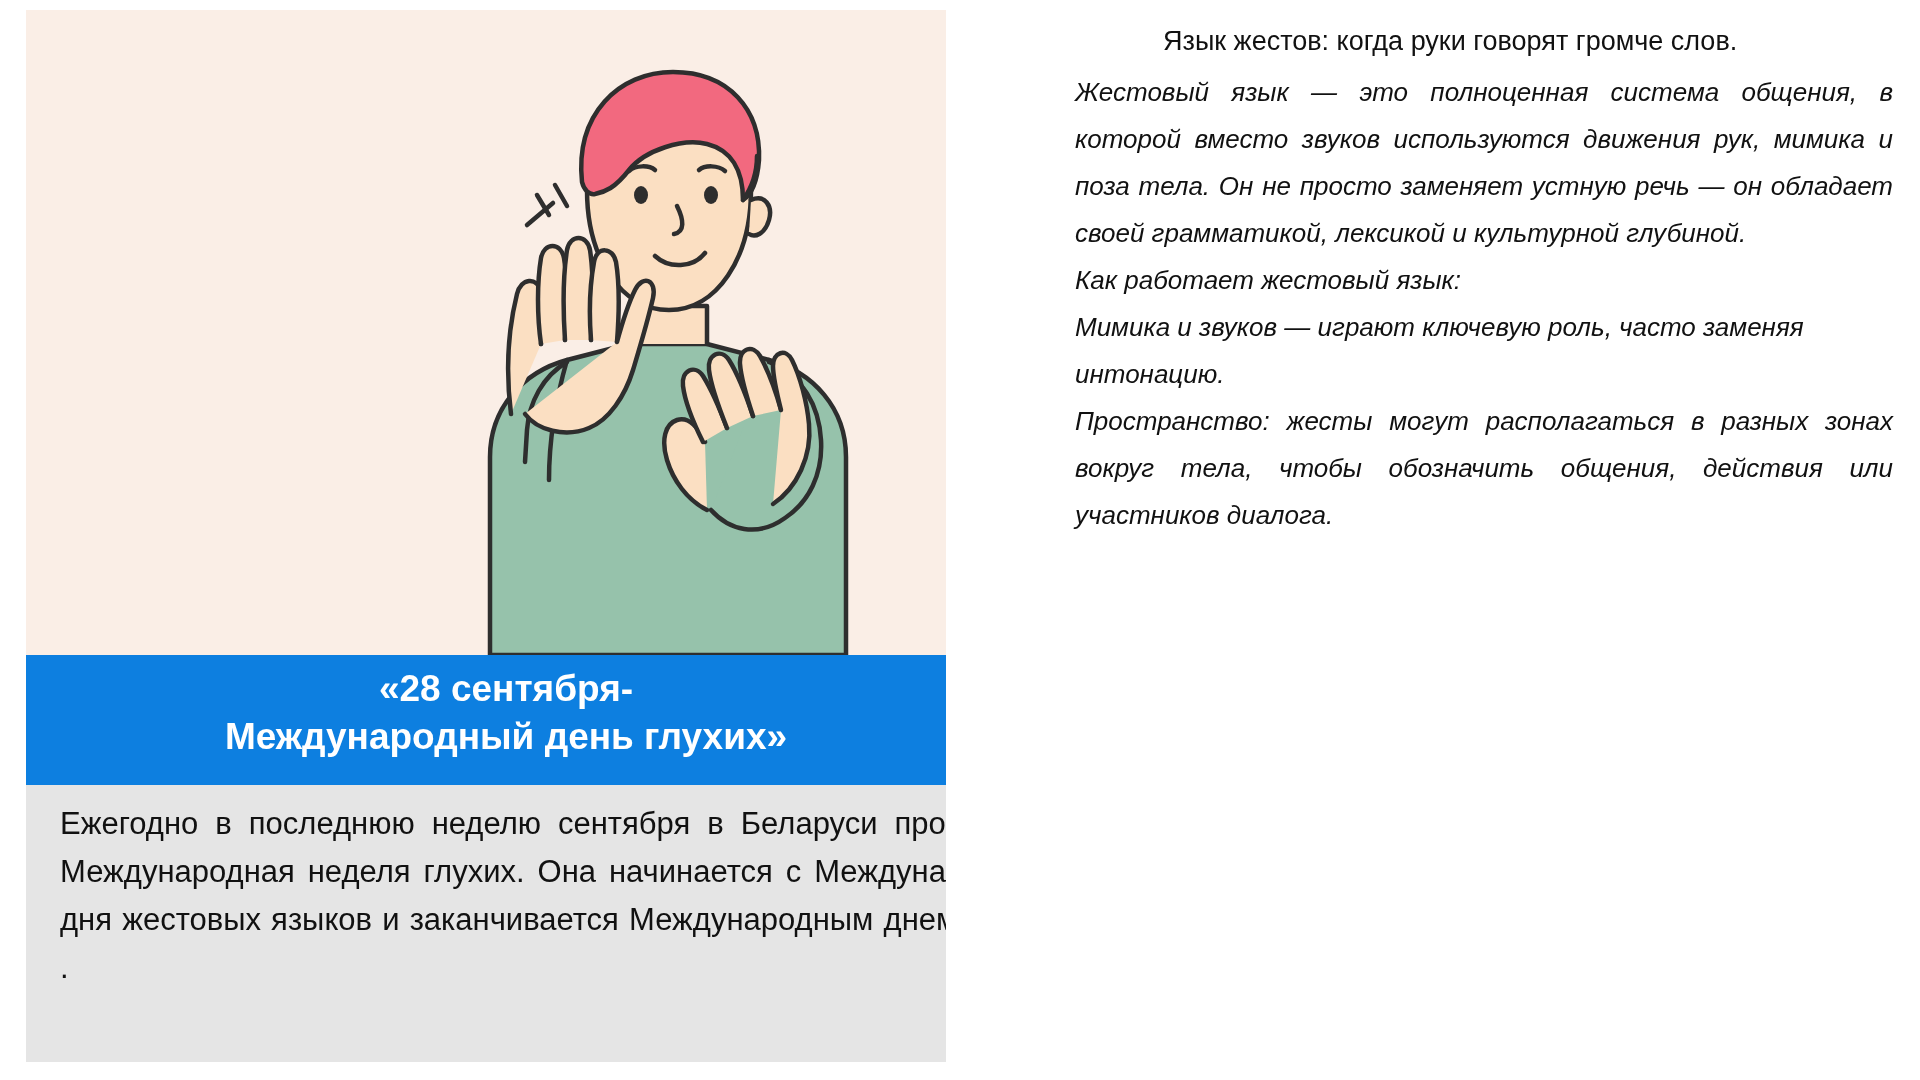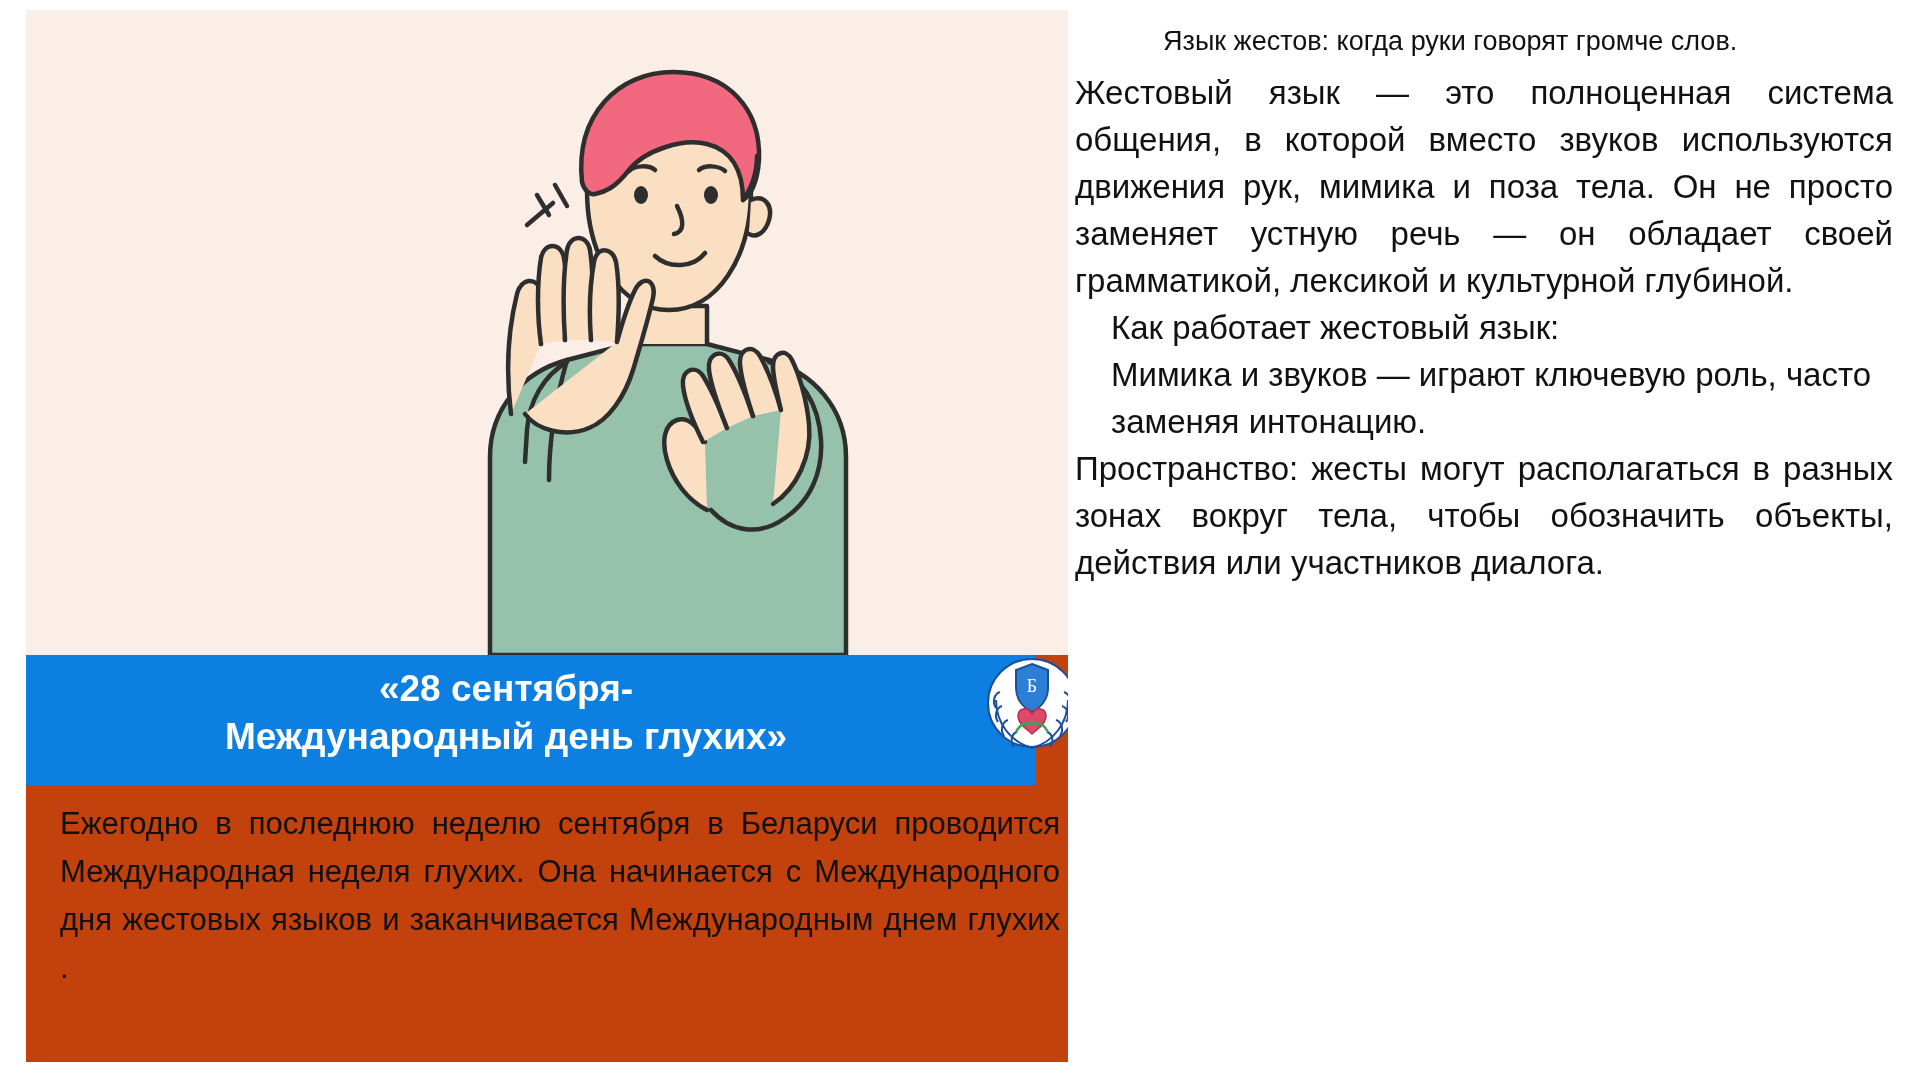--- a/index.html
+++ b/index.html
@@ -17,23 +17,23 @@
     width: 1920px;
     height: 1080px;
     background: #ffffff;
   }
 
   
   .left-panel {
     position: absolute;
     left: 26px;
     top: 10px;
-    width: 1042px;
+    width: 920px;
     height: 1052px;
-    background: #c2410c;
+    background: #e5e5e5;
     overflow: hidden;
   }
 
   .illustration-area {
     position: absolute;
     left: 0;
     top: 0;
     width: 1042px;
     height: 645px;
     background: #faeee6;
@@ -105,28 +105,29 @@
   .right-lead {
     color: #111111;
     font-size: 27px;
     line-height: 47px;
     text-indent: 88px;
     margin: 0 0 4px 0;
   }
 
   .right-para {
     color: #111111;
-    font-size: 33px;
+    font-size: 26px;
     line-height: 47px;
     margin: 0;
     text-align: justify;
     text-justify: inter-word;
-  }
-
-  .right-para.nojust { text-align: left; margin-left: 36px; }
+    font-style: italic;
+  }
+
+  .right-para.nojust { text-align: left; }
 </style>
 </head>
 <body>
 
 <div class="page">
 
   <div class="left-panel">
 
     <div class="illustration-area">
       <svg width="620" height="645" viewBox="0 0 620 645">
@@ -209,16 +210,16 @@
     </div>
 
     <div class="left-body">Ежегодно в последнюю неделю сентября в Беларуси проводится Международная неделя глухих. Она начинается с Международного дня жестовых языков  и заканчивается Международным днем глухих .</div>
   </div>
 
   <div class="right-col">
     <p class="right-lead">Язык жестов: когда руки говорят громче слов.</p>
     <p class="right-para">Жестовый язык — это полноценная система общения, в которой вместо звуков используются движения рук, мимика и поза тела. Он не просто заменяет устную речь — он обладает своей грамматикой, лексикой и культурной глубиной.</p>
     <p class="right-para nojust">Как работает жестовый язык:</p>
     <p class="right-para nojust">Мимика и звуков — играют ключевую роль, часто заменяя интонацию.</p>
-    <p class="right-para">Пространство: жесты могут располагаться в разных зонах вокруг тела, чтобы обозначить объекты, действия или участников диалога.</p>
+    <p class="right-para">Пространство: жесты могут располагаться в разных зонах вокруг тела, чтобы обозначить общения, действия или участников диалога.</p>
   </div>
 
 </div>
 
 </body></html>

